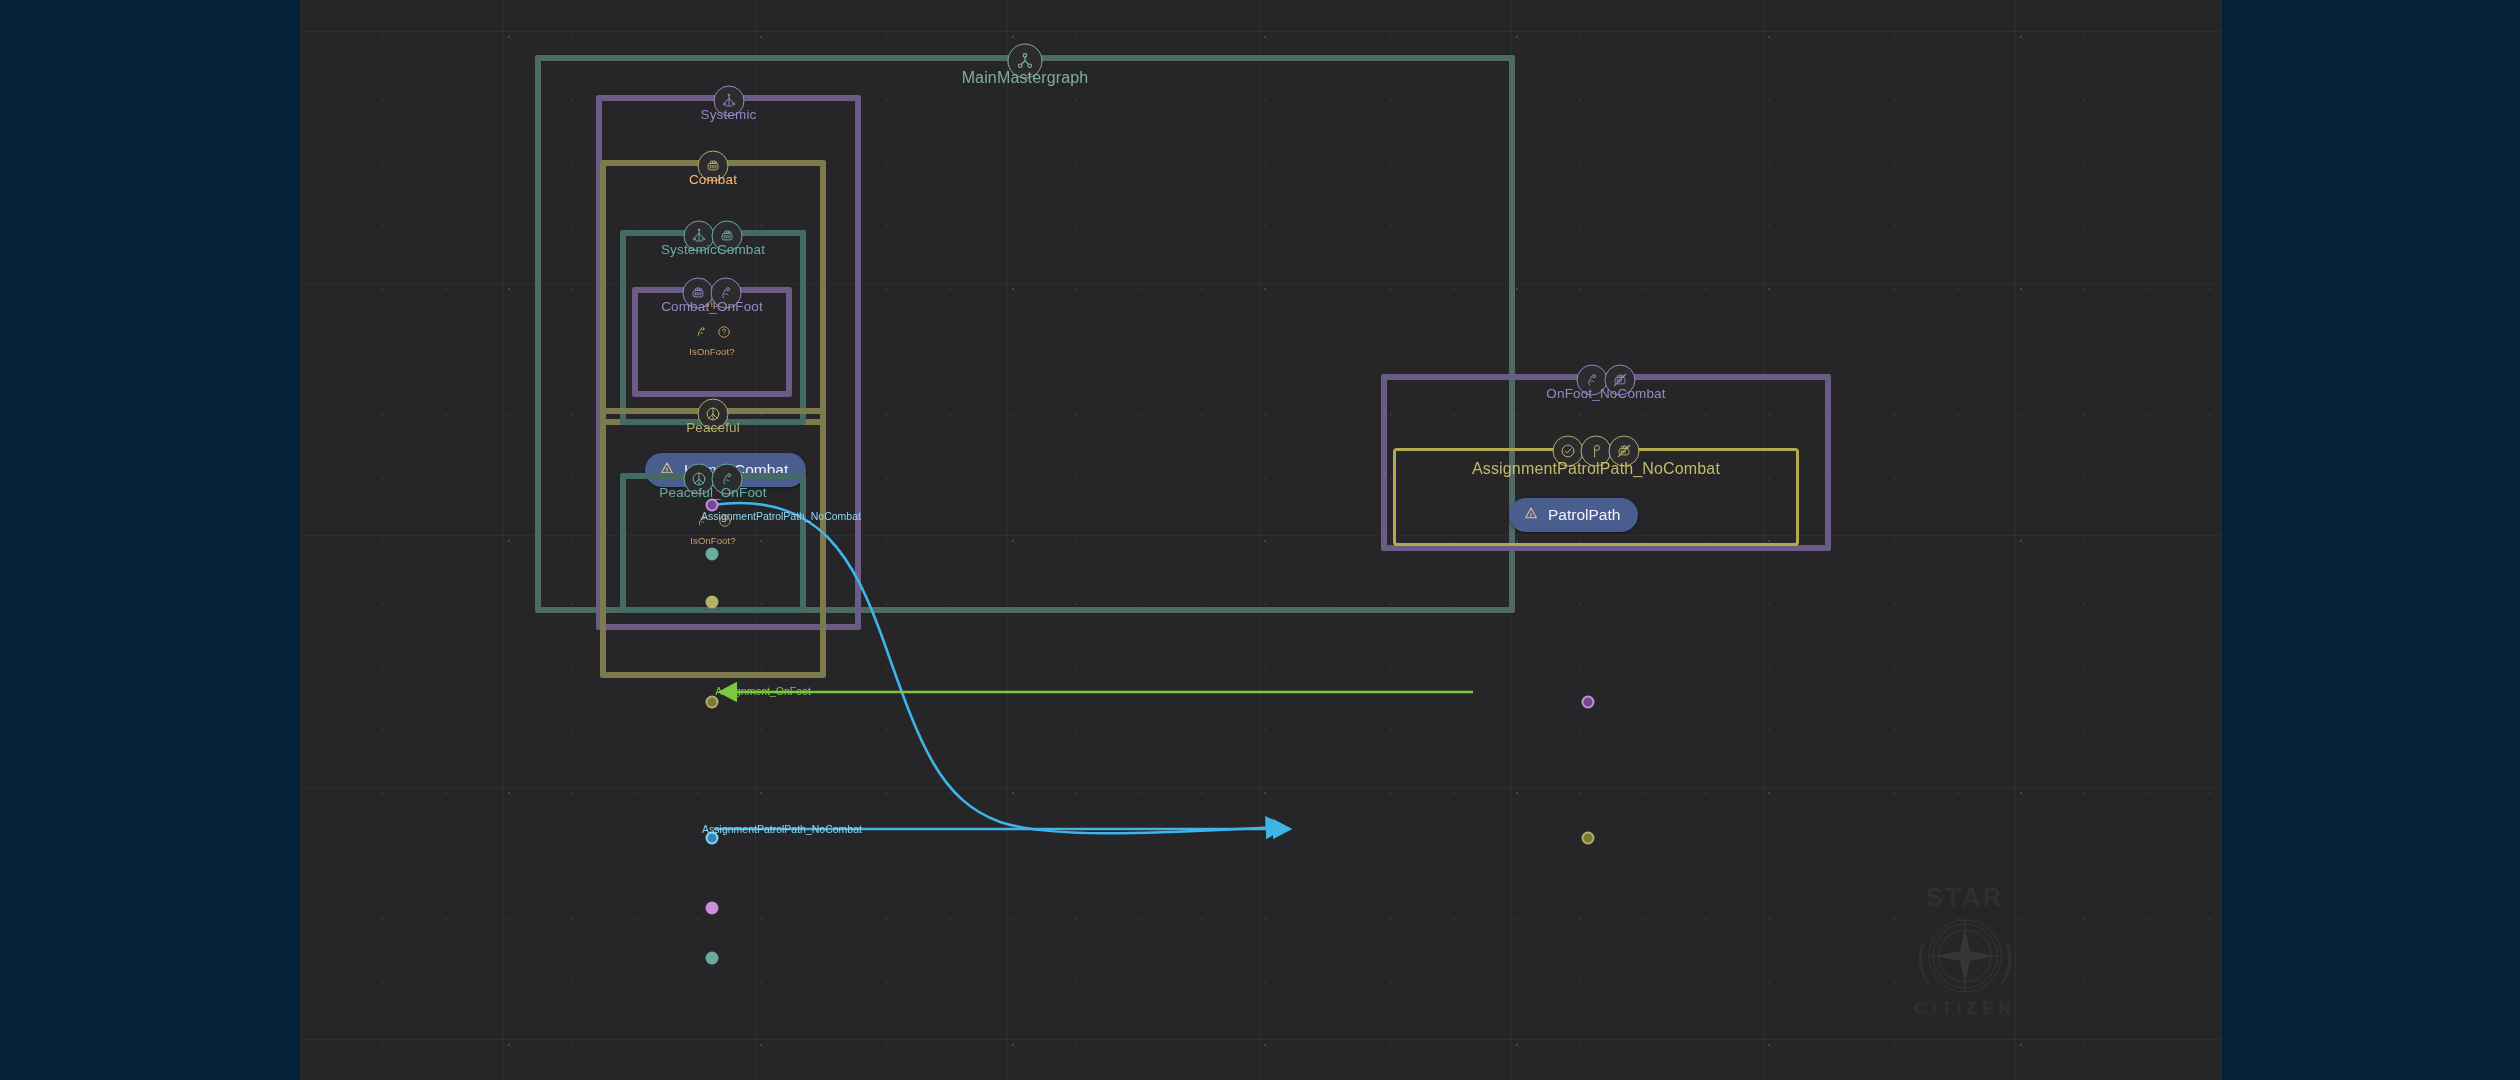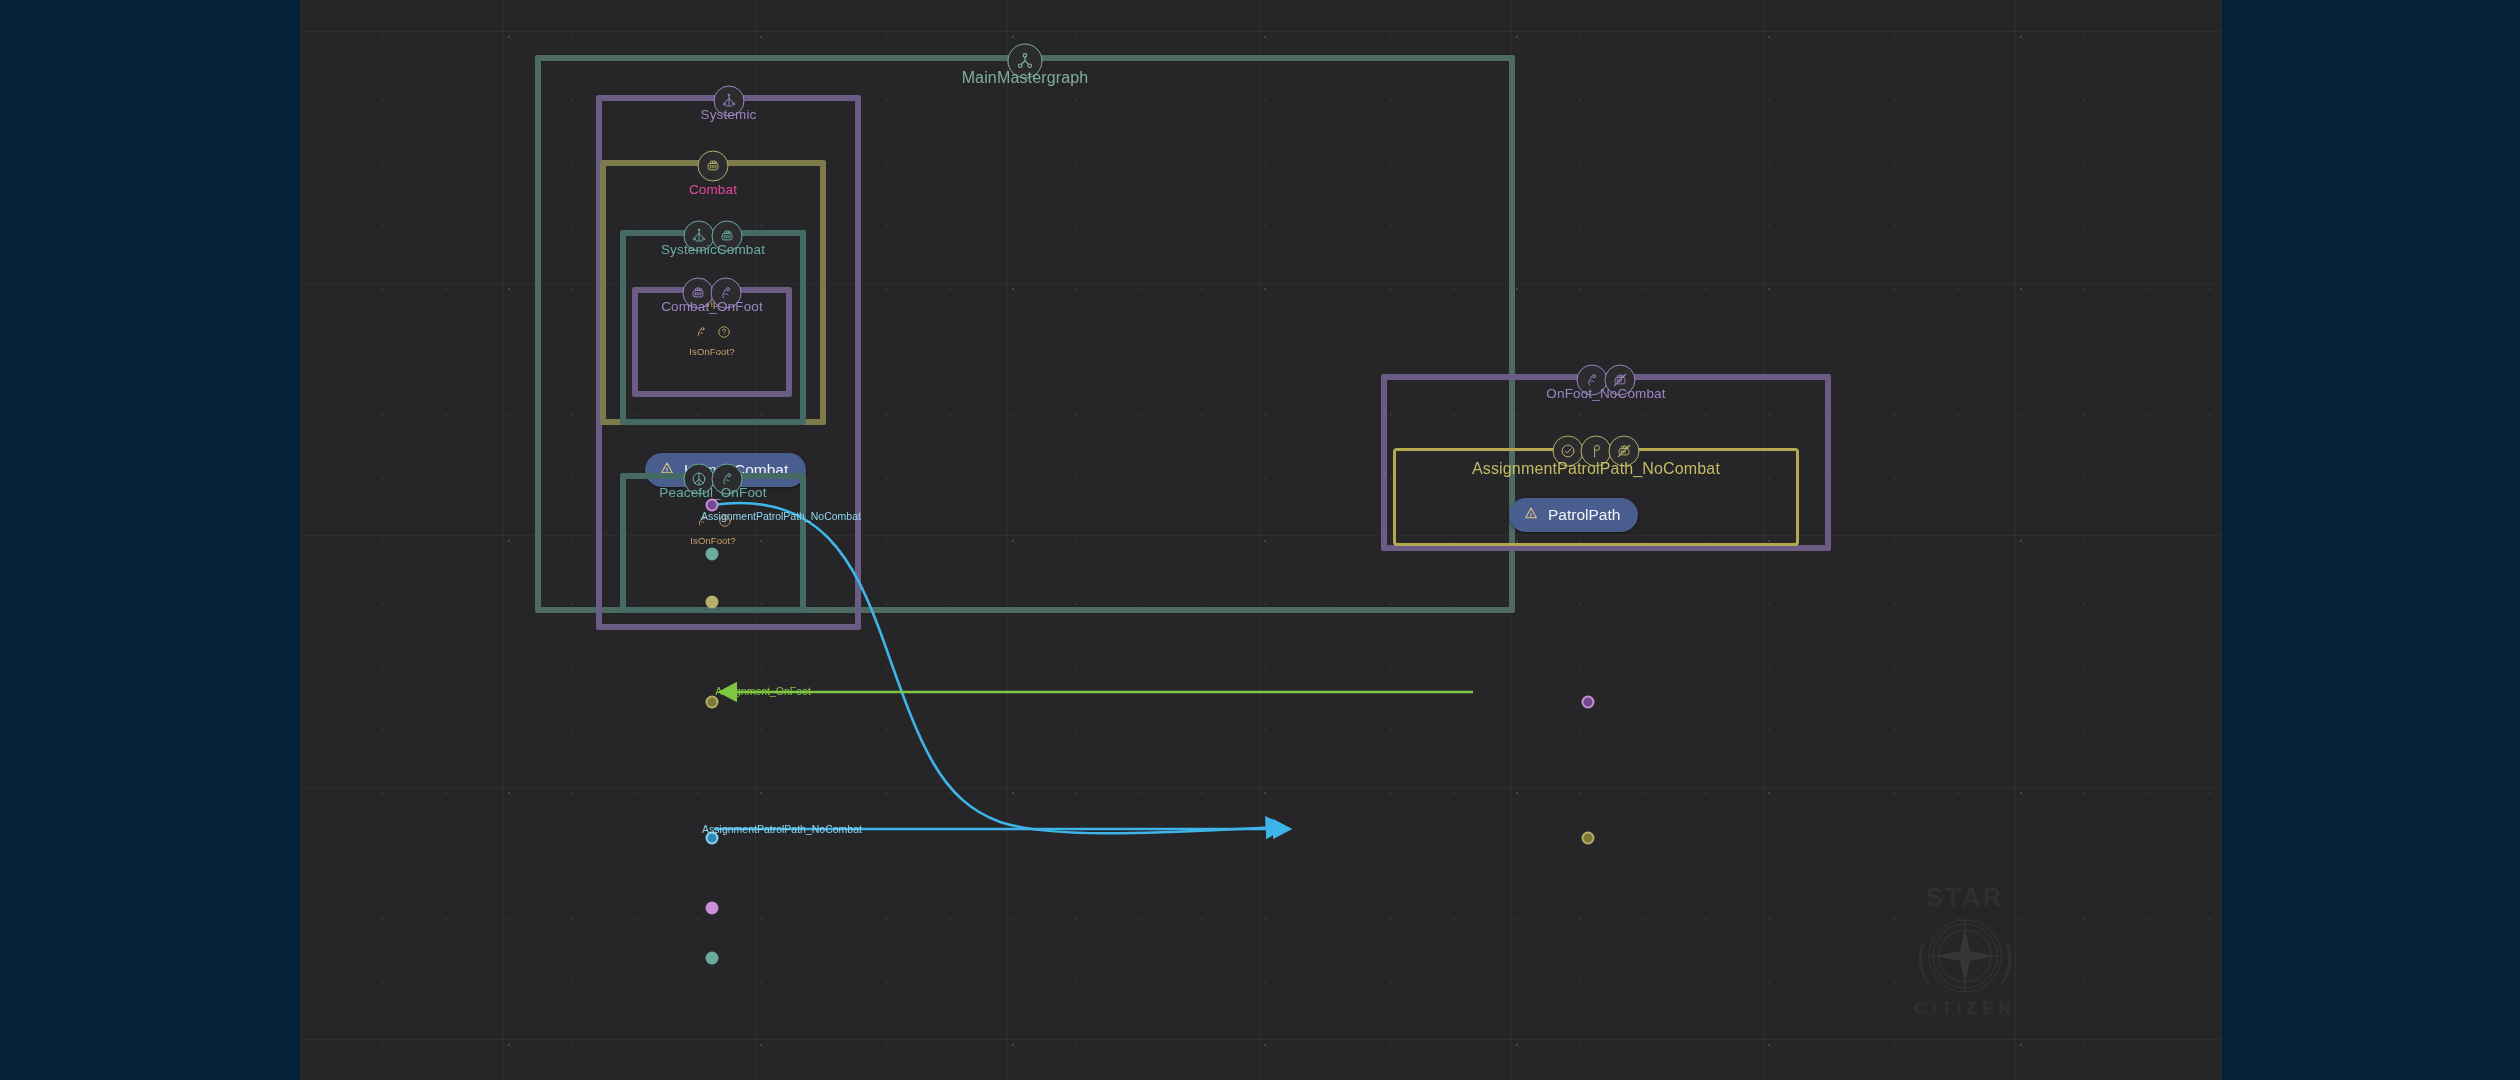--- a/index.html
+++ b/index.html
@@ -128,21 +128,21 @@
     <div class="group" style="left:300px;top:160px;width:226px;height:265px;border-color:#7d7a4c;">
       <div class="badges" style="color:#b5b06a;">
         <div class="badge">
           <svg width="17" height="17" viewBox="0 0 24 24" fill="none" stroke="currentColor" stroke-width="1.35" stroke-linecap="round">
             <rect x="5" y="8.5" width="14" height="9" rx="3"></rect>
             <path d="M8.6 8.5V6.4a1.5 1.5 0 0 1 3 0v2.1M11.6 8.5V5.9a1.5 1.5 0 0 1 3 0v2.6M14.6 8.6V7a1.4 1.4 0 0 1 2.8 0v1.6"></path>
             <path d="M8.2 11.2v3.6M10.8 11.2v3.6M13.4 11.2v3.6M16 11.2v3.6"></path>
           </svg>
         </div>
       </div>
-      <div class="group-title" style="top:16px;color:#ec4899;">Combat</div>
+      <div class="group-title" style="top:6px;color:#fdba74;">Combat</div>
     </div>
 
     <div class="group" style="left:320px;top:230px;width:186px;height:195px;border-color:#456a64;padding-left:8px;">
       <div class="badges" style="color:#6aada0;">
         <div class="badge">
           <svg width="17" height="17" viewBox="0 0 24 24" fill="none" stroke="currentColor" stroke-width="1.4" stroke-linecap="round">
             <path d="M12 4v13"></path>
               <circle cx="12" cy="3.2" r="1.1"></circle>
             <path d="M12 8 5.5 15M12 8l6.5 7"></path>
             <circle cx="5.5" cy="16.4" r="1.4"></circle>
@@ -224,20 +224,31 @@
       <span>
         <svg width="16" height="16" viewBox="0 0 24 24" fill="none" stroke="#e3c489" stroke-width="1.6" stroke-linecap="round" stroke-linejoin="round">
           <path d="M12 4.5 20 19H4z"></path>
             <path d="M12 12.5v3"></path>
             <circle cx="12" cy="17" r=".9" fill="#e3c489" stroke="none"></circle>
         </svg>
       </span>
       <span class="ptext">HumanCombat</span>
     </div>
 
+    <div class="group" style="left:300px;top:408px;width:226px;height:270px;border-color:#7d7a4c;">
+      <div class="badges" style="color:#b5b06a;">
+        <div class="badge">
+          <svg width="17" height="17" viewBox="0 0 24 24" fill="none" stroke="currentColor" stroke-width="1.4" stroke-linecap="round">
+            <circle cx="12" cy="12" r="8.3"></circle>
+              <path d="M12 3.7v16.6M12 12 5.9 18.1M12 12l6.1 6.1"></path>
+          </svg>
+        </div>
+      </div>
+      <div class="group-title" style="top:6px;color:#b5b06a;">Peaceful</div>
+    </div>
 
     <div class="group" style="left:320px;top:473px;width:186px;height:140px;border-color:#456a64;padding-left:36px;">
       <div class="badges" style="color:#6aada0;">
         <div class="badge">
           <svg width="17" height="17" viewBox="0 0 24 24" fill="none" stroke="currentColor" stroke-width="1.4" stroke-linecap="round">
             <circle cx="12" cy="12" r="8.3"></circle>
               <path d="M12 3.7v16.6M12 12 5.9 18.1M12 12l6.1 6.1"></path>
           </svg>
         </div>
         <div class="badge">

